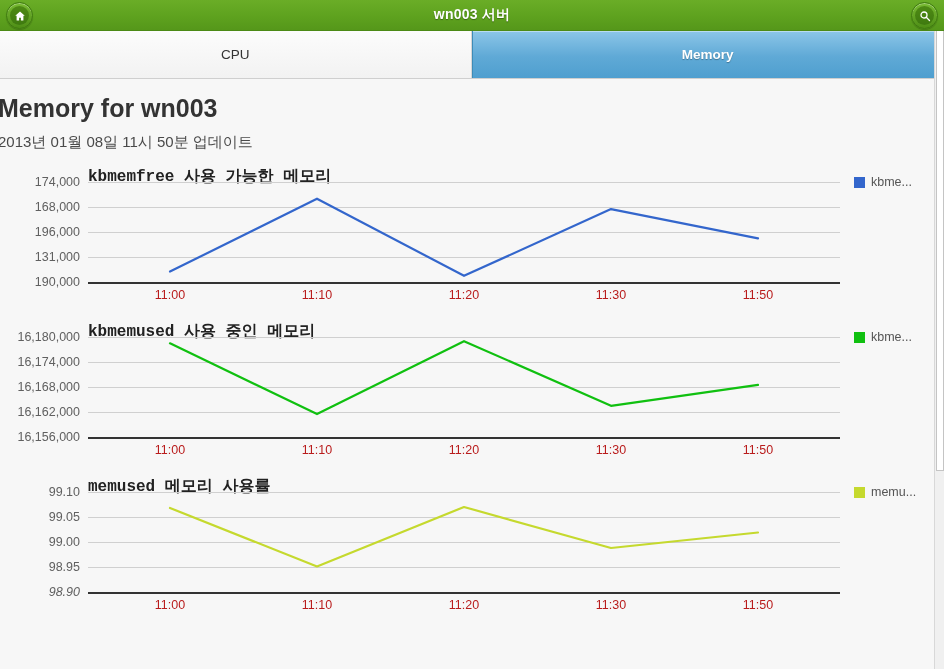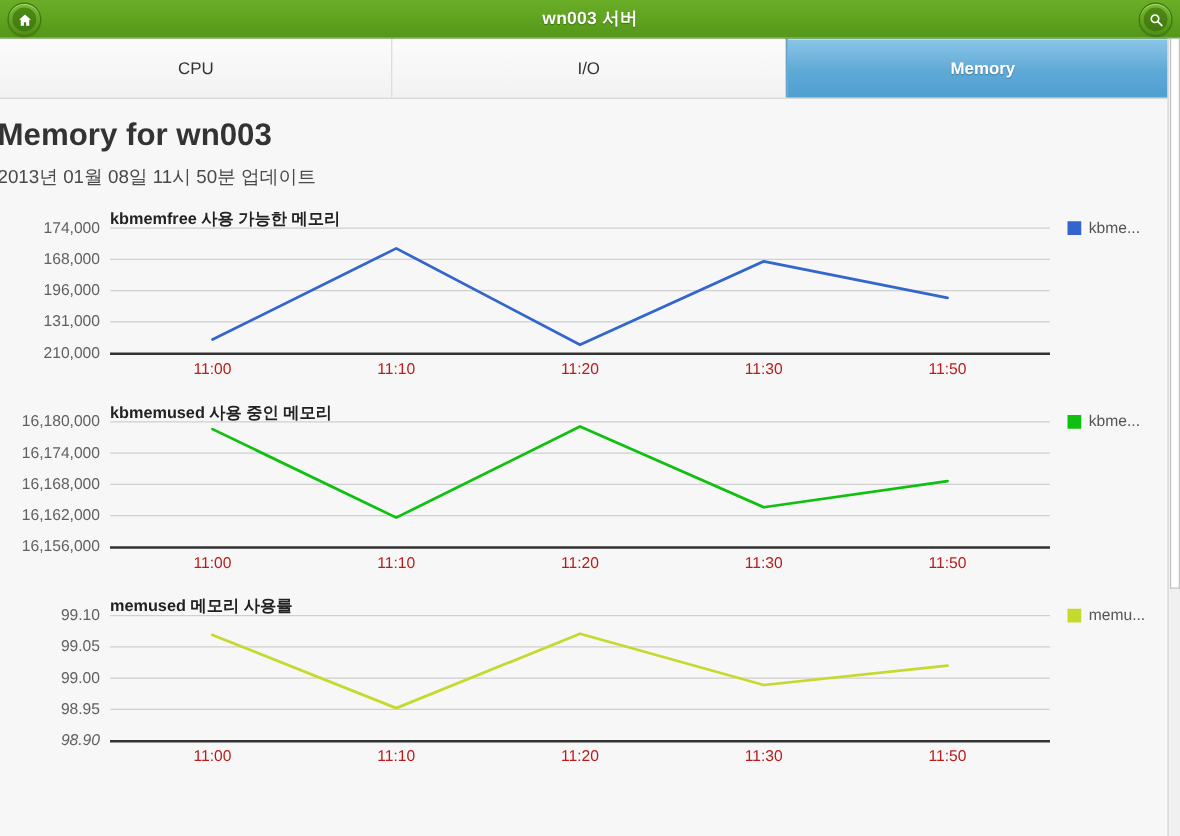--- a/index.html
+++ b/index.html
@@ -92,24 +92,25 @@
     line-height: 20px;
   }
 
   
   .charts { margin-top: 14px; }
   .chart-block { position: relative; height: 155px; }
   .chart-block.last { height: 164px; }
   .chart-title {
     position: absolute;
     left: 88px; top: 0px;
-    font-size: 13px;
+    font-size: 16px;
     font-weight: bold;
     color: #222222;
     white-space: nowrap;
+    font-family: Liberation Mono, monospace;
   }
   .plot { position: absolute; left: 0; top: 16px; width: 944px; }
   .ylabels {
     position: absolute; left: 0; top: 0;
     width: 80px;
     text-align: right;
   }
   .ylabel {
     position: absolute; right: 0;
     font-size: 12.5px;
@@ -180,23 +181,20 @@
           <line x1="14.6" y1="14.6" x2="21" y2="21" stroke-linecap="round"></line>
         </svg>
       </span>
     </div>
   </div>
 
   <div class="tabbar" id="tabbar">
       <div class="tab">
         <span>CPU</span>
       </div>
-      <div class="tab">
-        <span>I/O</span>
-      </div>
       <div class="tab active">
         <span>Memory</span>
       </div>
     </div>
 
   <div class="page-head">
     <div class="page-title">Memory for wn003</div>
     <div class="page-sub">2013년 01월 08일 11시 50분 업데이트</div>
   </div>
 
@@ -205,21 +203,21 @@
         <div class="chart-title">kbmemfree 사용 가능한 메모리</div>
         <div class="plot" style="height: 130px;">
           <div class="grid" style="width: 752px; height: 102px;">
             <div class="gridline axis" style="top: 100px; width: 752px;"></div>
             <div class="gridline" style="top: 75px; width: 752px;"></div>
             <div class="gridline" style="top: 50px; width: 752px;"></div>
             <div class="gridline" style="top: 25px; width: 752px;"></div>
             <div class="gridline" style="top: 0px; width: 752px;"></div>
           </div>
           <div class="ylabels">
-            <div class="ylabel" style="top: 100px;">210,000</div>
+            <div class="ylabel" style="top: 100px;">190,000</div>
             <div class="ylabel" style="top: 75px;">131,000</div>
             <div class="ylabel" style="top: 50px;">196,000</div>
             <div class="ylabel" style="top: 25px;">168,000</div>
             <div class="ylabel" style="top: 0px;">174,000</div>
           </div>
           <svg class="series-svg" width="752" height="102">
             <polyline points="82.0,89.6 229.0,16.7 376.0,93.8 523.0,27.1 670.0,56.3" fill="none" stroke="#3366cc" stroke-width="2.2" stroke-linejoin="round" stroke-linecap="round"></polyline>
           </svg>
           <div class="xlabels" style="top: 106px; width: 752px;">
             <div class="xlabel" style="left: 82px;">11:00</div>

